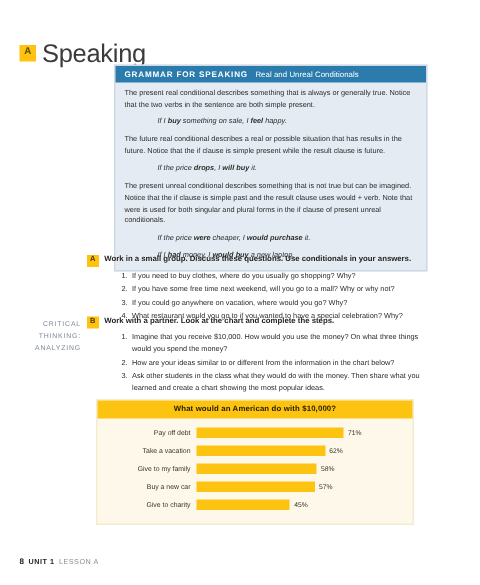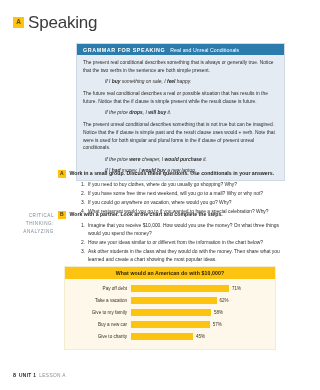--- a/index.html
+++ b/index.html
@@ -14,21 +14,21 @@
     color: #221f1f;
     overflow: hidden;
     position: relative;
   }
 
   
   .page-header {
     display: flex;
     align-items: center;
     gap: 4px;
-    padding: 14px 0 0 13px;
+    padding: 27px 0 0 13px;
   }
   .section-badge {
     width: 11px;
     height: 11px;
     background: #ffc20e;
     color: #5a4a00;
     font-size: 6.5px;
     font-weight: bold;
     display: flex;
     align-items: center;

